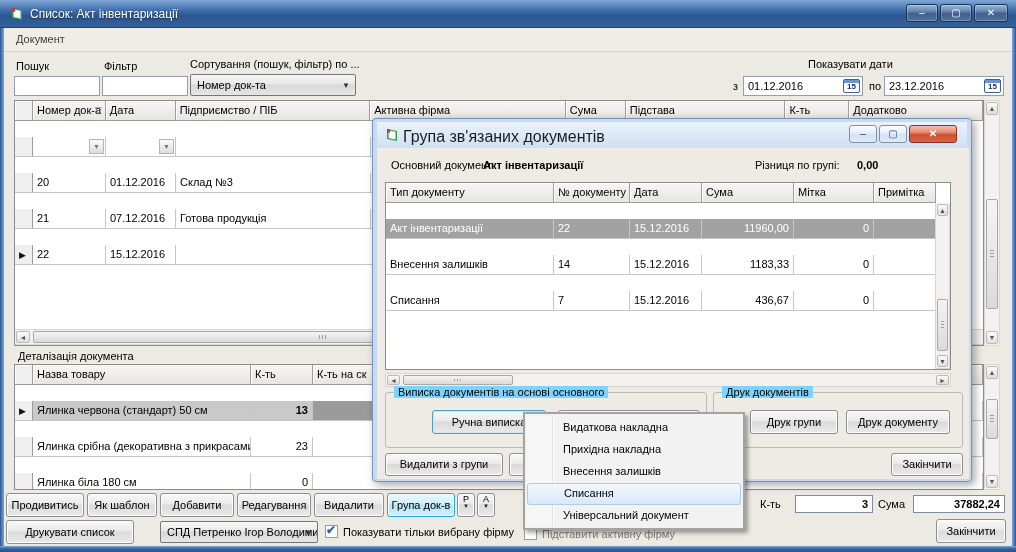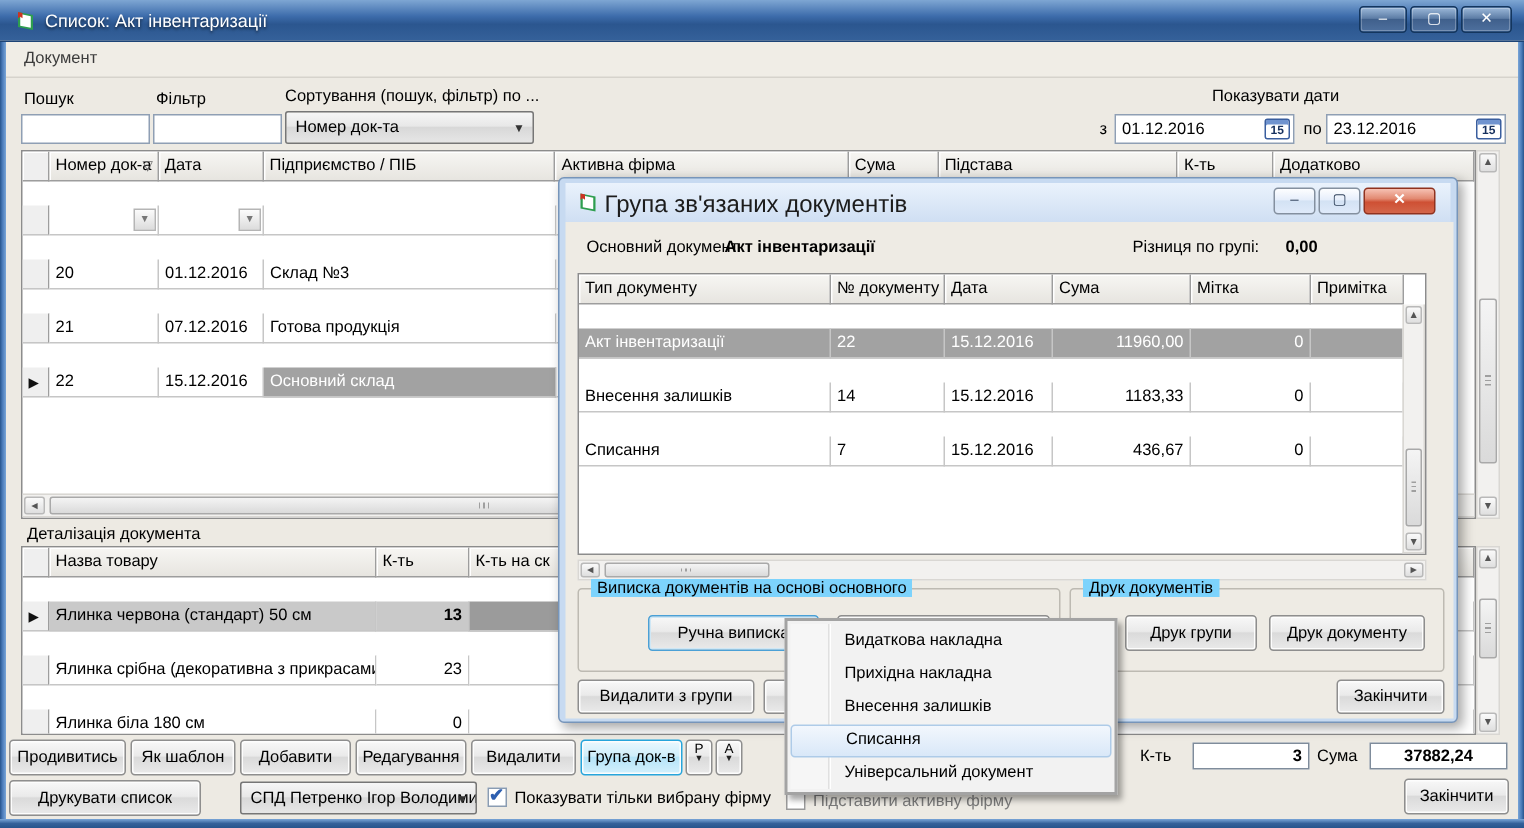--- a/index.html
+++ b/index.html
@@ -193,21 +193,20 @@
       <div class="gc ind" style="width:18px;"></div>
       <div class="gc" style="width:73px;">21</div>
       <div class="gc" style="width:70px;">07.12.2016</div>
       <div class="gc" style="width:195px;">Готова продукція</div>
       <div class="gc" style="width:529px;"></div>
     </div>
     <div class="grow">
       <div class="gc ind" style="width:18px;"><span class="rowptr">▶</span></div>
       <div class="gc" style="width:73px;">22</div>
       <div class="gc" style="width:70px;">15.12.2016</div>
-      <div class="gc selgray" style="width:195px;">Основний склад</div>
       <div class="gc" style="width:529px;"></div>
     </div>
 
     <div class="sb" style="left:0;top:228px;width:968px;height:16px;border-left:none;border-right:none;">
       <div class="sbtn" style="left:1px;top:1px;width:14px;height:12px;line-height:11px;">◄</div>
       <div class="thumb" style="left:18px;top:1px;width:580px;height:12px;">
           <div class="grip-h"></div>
         </div>
     </div>
   </div>
@@ -275,21 +274,21 @@
   <div class="btn" style="left:160px;top:493px;width:74px;">Добавити</div>
   <div class="btn" style="left:237px;top:493px;width:74px;">Редагування</div>
   <div class="btn" style="left:314px;top:493px;width:70px;">Видалити</div>
   <div class="btn accent" style="left:387px;top:493px;width:68px;">Група док-в</div>
   <div class="btn small" style="left:457px;top:493px;height:24px;"><span>Р</span><span class="dn">▼</span></div>
   <div class="btn small" style="left:477px;top:493px;height:24px;"><span>А</span><span class="dn">▼</span></div>
 
   <div class="lbl" style="left:760px;top:498px;">К-ть</div>
   <div class="sumfield" style="left:795px;top:495px;width:78px;">3</div>
   <div class="lbl" style="left:878px;top:498px;">Сума</div>
-  <div class="sumfield" style="left:913px;top:495px;width:92px;text-align:center;">37882,24</div>
+  <div class="sumfield" style="left:913px;top:495px;width:92px;">37882,24</div>
 
   <div class="btn" style="left:6px;top:520px;width:128px;">Друкувати список</div>
   <div class="combo" style="left:160px;top:521px;width:158px;">
     <span>СПД Петренко Ігор Володими</span>
     <span class="arr">▼</span>
   </div>
   <div class="chk" style="left:325px;top:525px;">
       <span class="mark">✔</span>
     </div>
   <div class="lbl" style="left:343px;top:526px;">Показувати тільки вибрану фірму</div>

